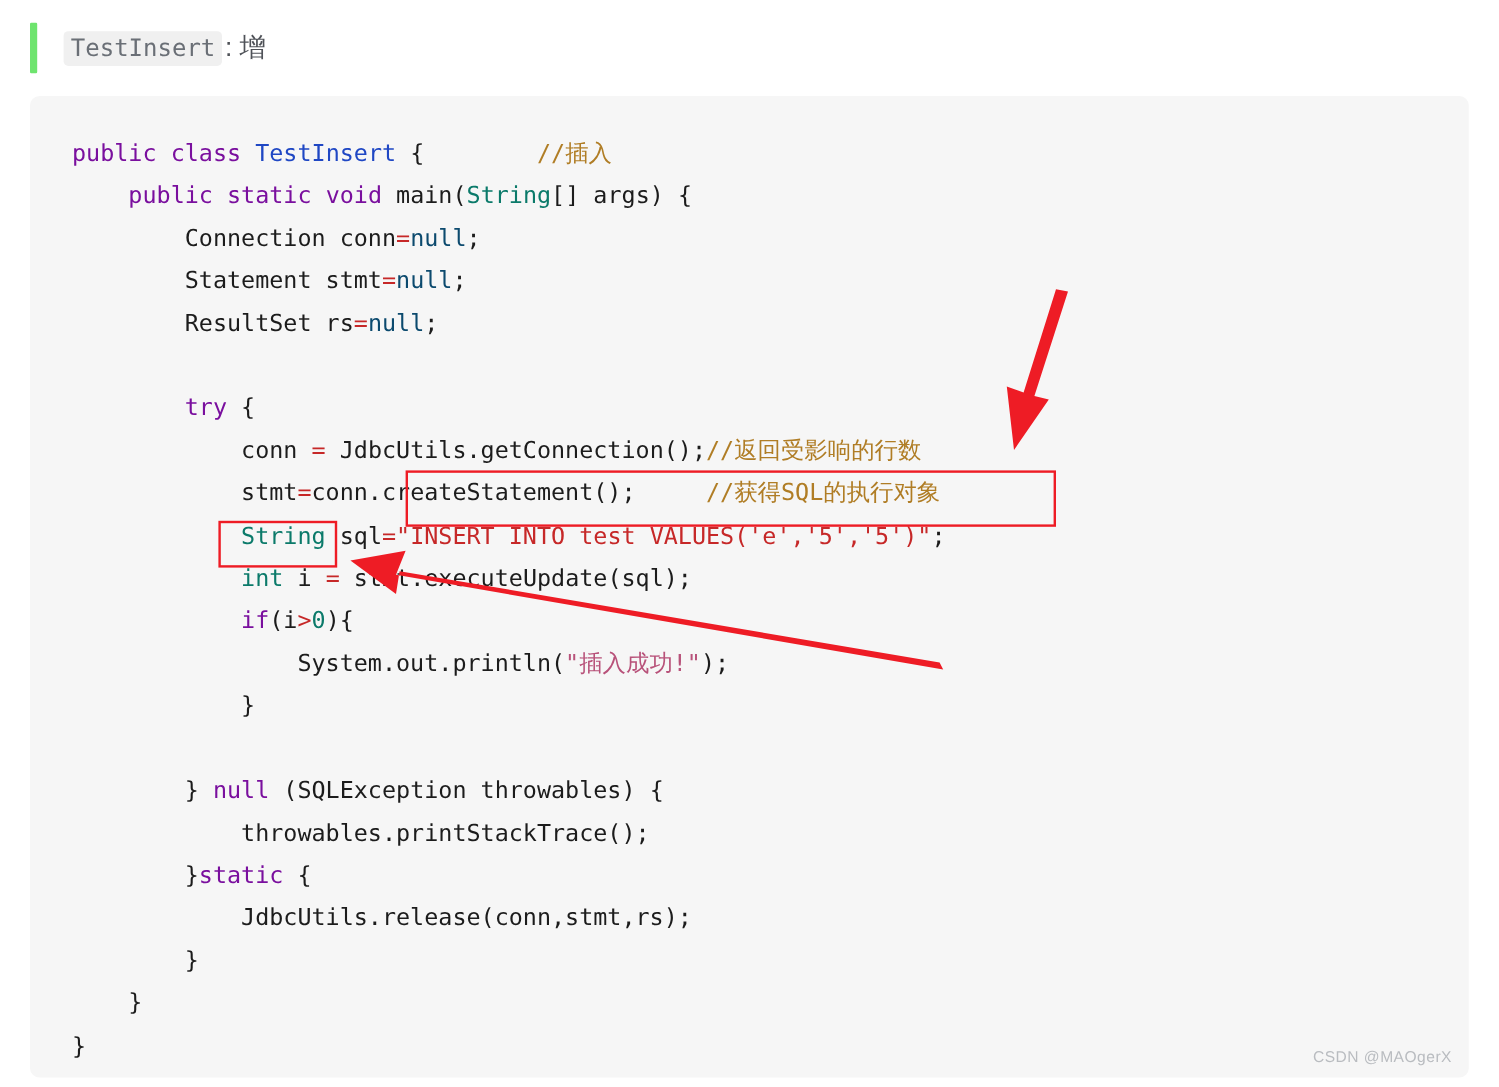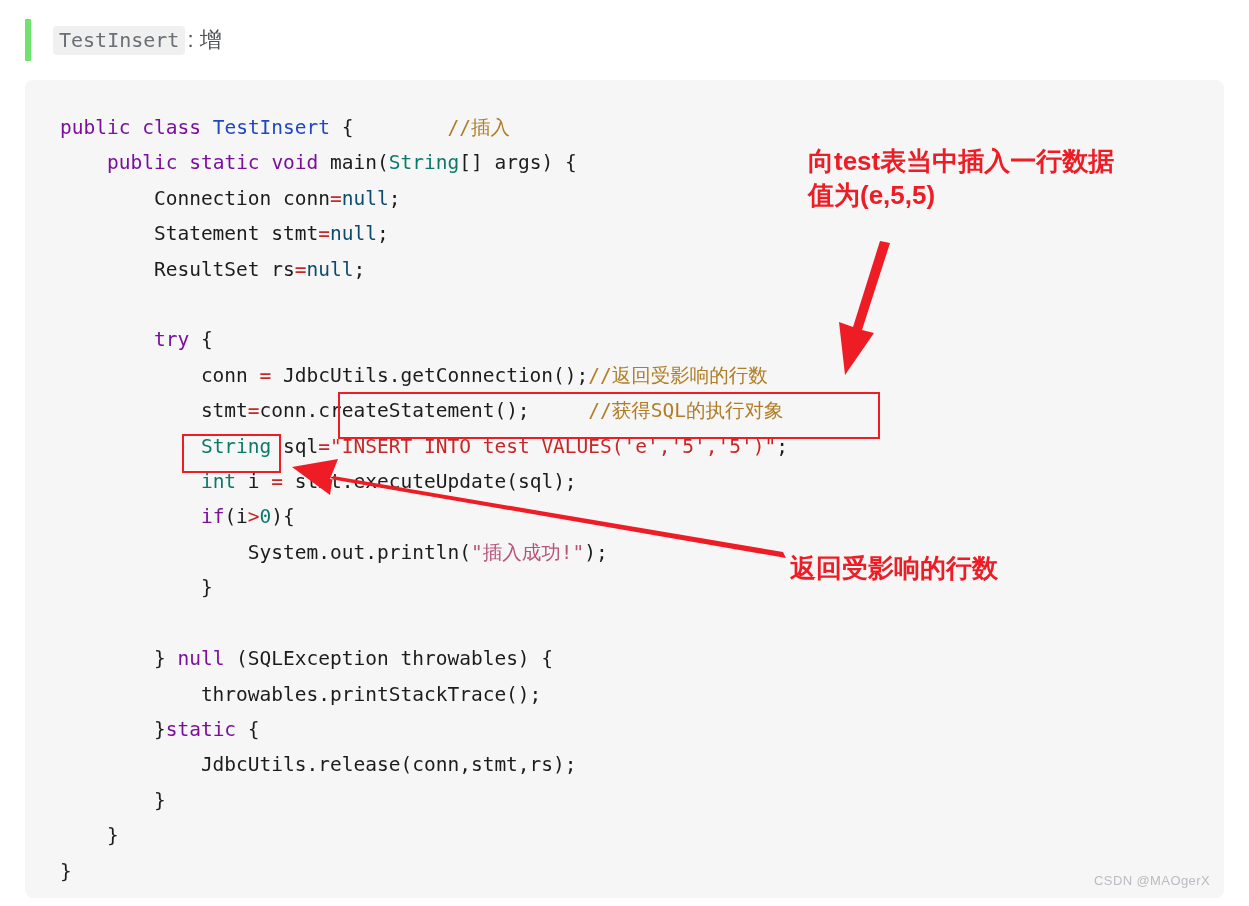--- a/index.html
+++ b/index.html
@@ -166,24 +166,21 @@
     }
 }</code></pre>
   <div id="watermark">CSDN @MAOgerX</div>
 </div>
 
 <div id="overlay">
 
   <div class="hl-box" id="box-sql"></div>
   <div class="hl-box" id="box-int-i"></div>
 
-  <div class="annot-text" id="annot-insert-row">向test表当中插入一行数据
-值为(e,5,5)</div>
 
-  <div class="annot-text" id="annot-affected-rows">返回受影响的行数</div>
 
   <svg width="1249" height="906" style="position:absolute;left:0;top:0;">
 
     <g>
       <polygon points="890,243 862,330 874,333 845,375 839,322 853,327 880,241" fill="#ee1c25"></polygon>
     </g>
 
     <g>
       <polygon points="786,558 330,479 338,459 292,467 330,495 333,476 783,552" fill="#ee1c25"></polygon>
     </g>

